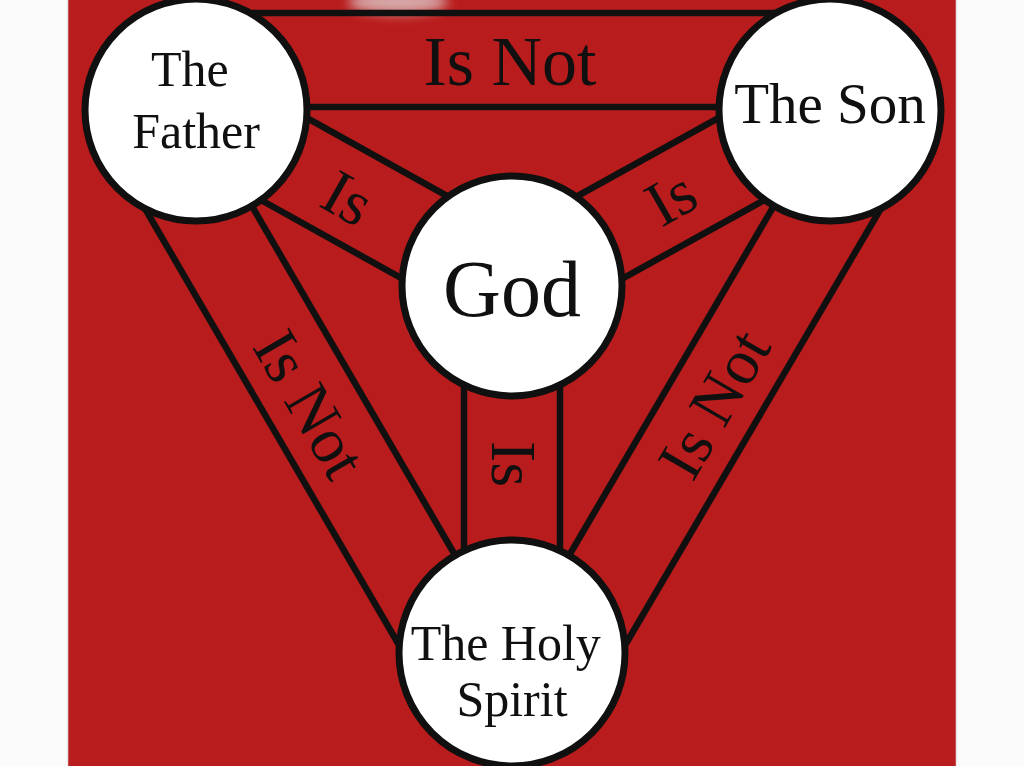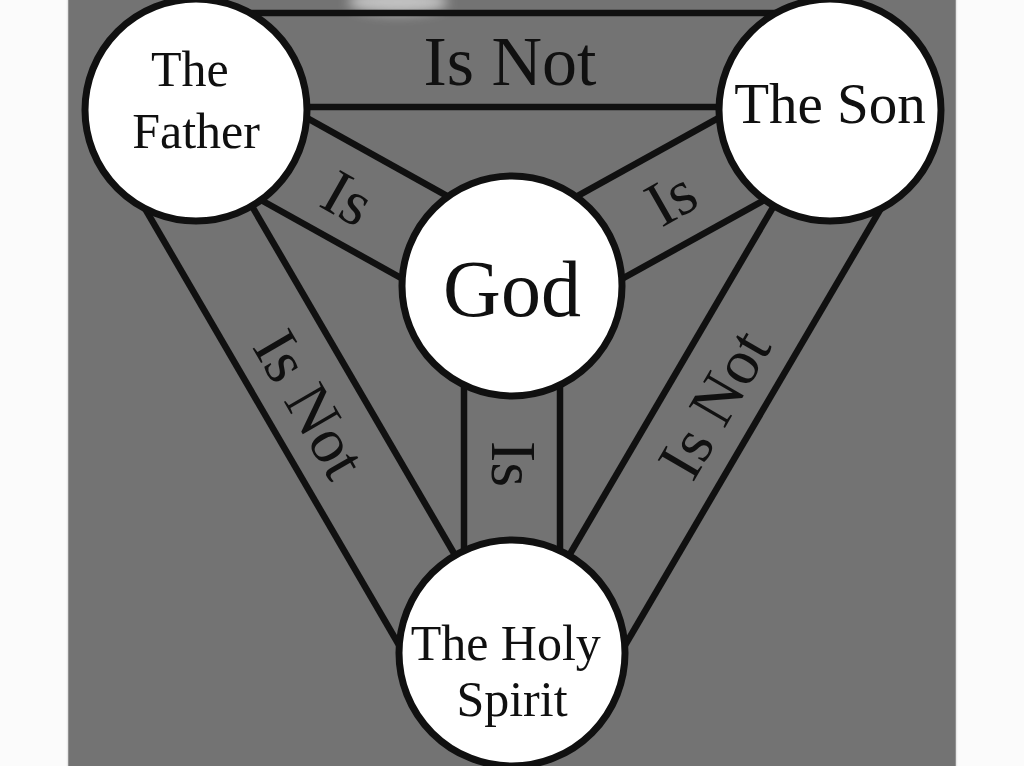--- a/index.html
+++ b/index.html
@@ -1,20 +1,20 @@
 <!DOCTYPE html>
 <html><head>
 <meta charset="utf-8">
 <style>
   html, body { margin: 0; padding: 0; background: #fff; }
   .stage {
     position: relative;
     width: 1024px;
     height: 766px;
-    background: #737373;
+    background: #b91c1c;
     overflow: hidden;
     font-family: "Liberation Serif", "DejaVu Serif", serif;
   }
   svg { display: block; }
   .node-label, .edge-label {
     font-family: "Liberation Serif", "DejaVu Serif", serif;
     fill: #101010;
   }
 </style>
 </head>

